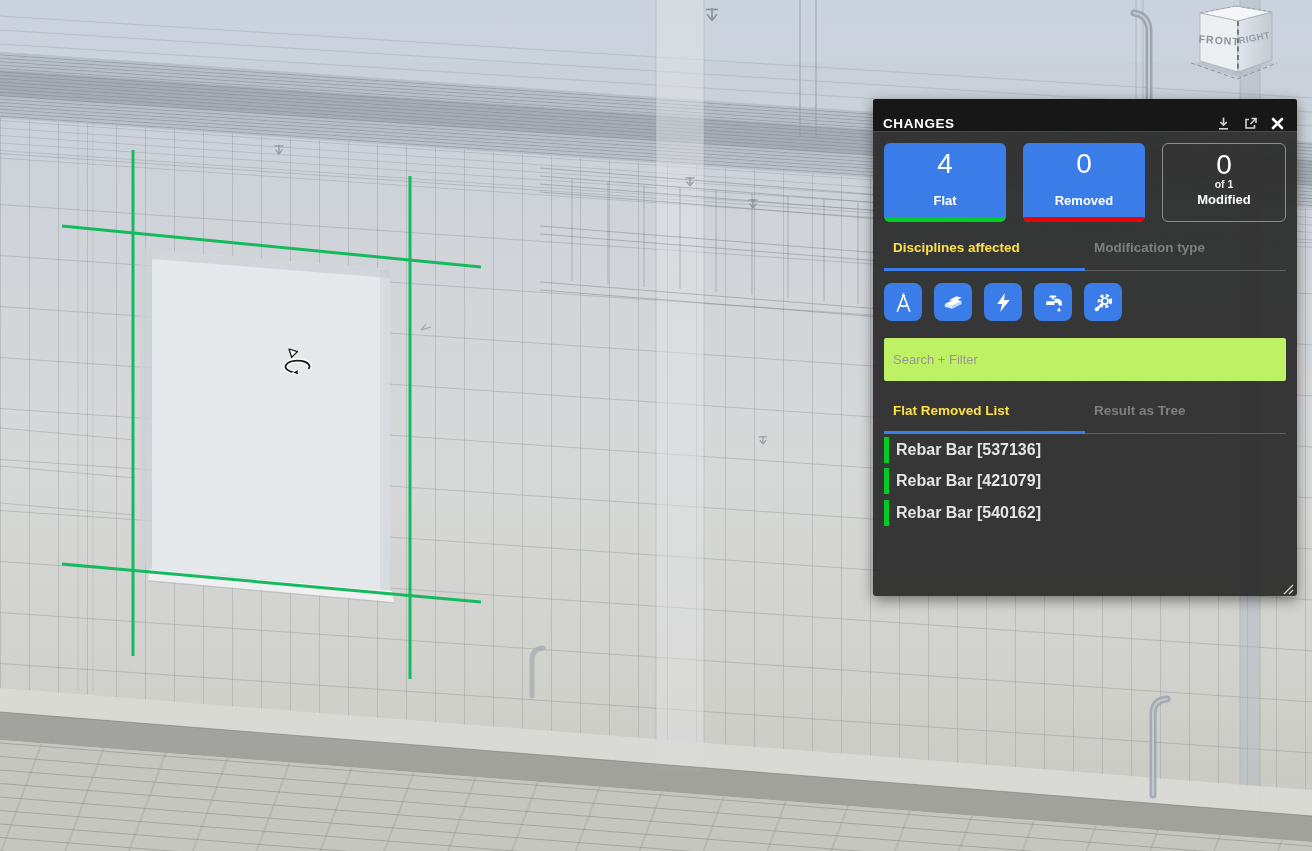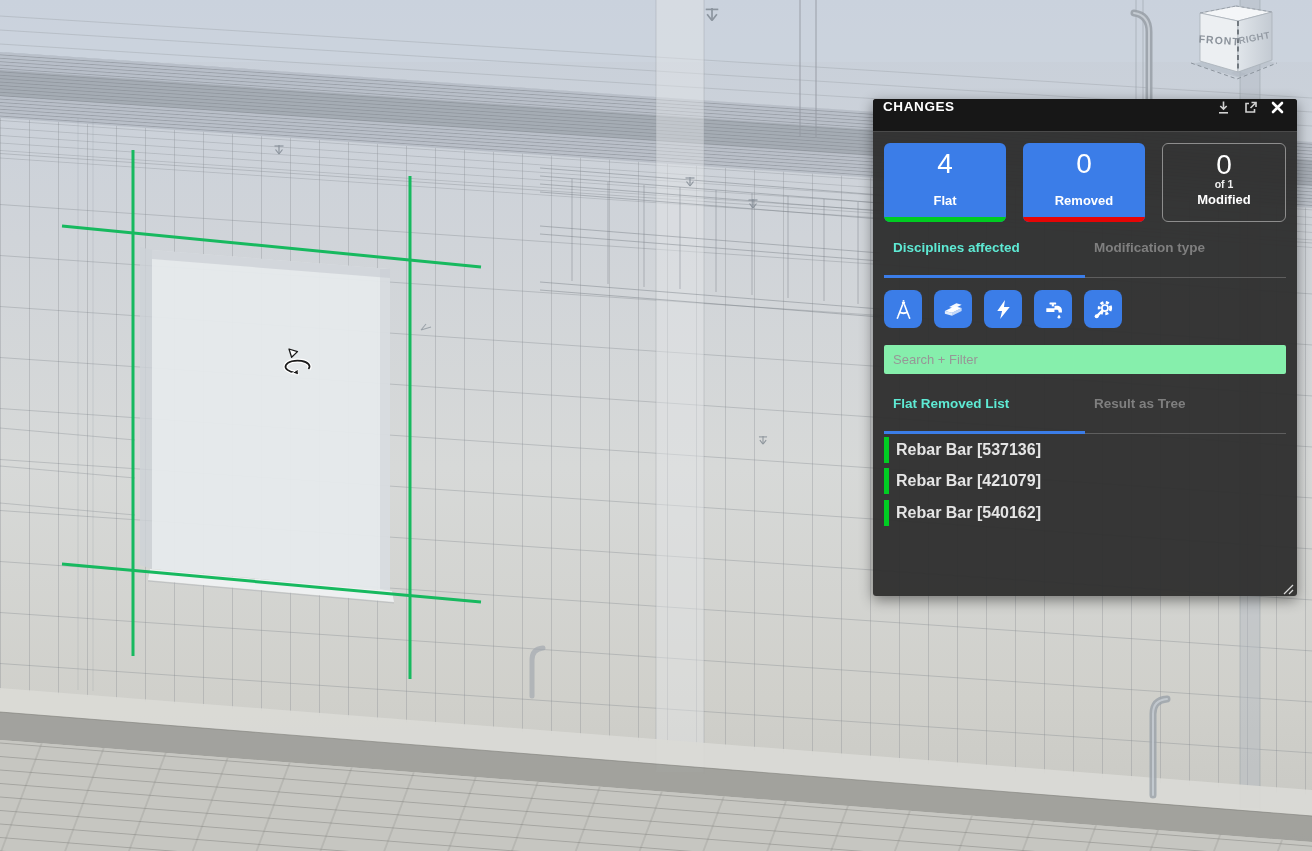--- a/index.html
+++ b/index.html
@@ -25,21 +25,21 @@
     position:absolute;left:873px;top:99px;width:424px;height:497px;
     background:var(--panel-bg);
     border-radius:3px;
     box-shadow:0 4px 14px rgba(0,0,0,.45);
     color:#fff;
     z-index:10;
   }
   .panel-header{
     height:33px;background:var(--header-bg);
     border-radius:3px 3px 0 0;
-    display:flex;align-items:flex-start;
+    display:flex;align-items:flex-end;
     padding:0 12px 0 10px;
     border-bottom:1px solid #4a4a4a;
     box-sizing:border-box;
     cursor:move;
     gap:36px;
   }
   .panel-title{flex:1;font-size:13.5px;font-weight:bold;letter-spacing:.6px;color:#fff;}
   .hdr-icons{display:flex;align-items:center;gap:11px;}
   .hdr-icon{width:16px;height:16px;display:flex;align-items:center;justify-content:center;cursor:pointer;}
   .hdr-icon svg{width:15px;height:15px;}
@@ -61,33 +61,33 @@
   .card-strip{position:absolute;left:0;right:0;bottom:0;height:5px;}
   .card:nth-child(1) .card-strip{background:var(--green);}
   .card:nth-child(2) .card-strip{background:var(--red);}
 
   .tab-row{display:flex;margin-top:16px;}
   .tab{
     width:50%;box-sizing:border-box;padding:2px 0 5px 9px;
     font-size:13.5px;font-weight:bold;color:#7f7f7f;cursor:pointer;
     border-bottom:1px solid #5e5e5e;
   }
-  .tab.active{color:#5eead4;border-bottom:3px solid var(--blue);padding-bottom:20px;}
+  .tab.active{color:#fde047;border-bottom:3px solid var(--blue);padding-bottom:13px;}
 
   .disc-row{display:flex;gap:12px;margin-top:12px;}
   .disc-btn{
     width:38px;height:38px;border-radius:8px;background:var(--blue);
     display:flex;align-items:center;justify-content:center;cursor:pointer;
   }
   .disc-btn svg{width:23px;height:23px;}
 
   .search-wrap{margin-top:17px;}
   .search-input{
-    width:100%;height:29px;box-sizing:border-box;border:none;border-radius:2px;
-    background:#86efac;padding:12px 9px;font-size:13px;color:#333;outline:none;
+    width:100%;height:43px;box-sizing:border-box;border:none;border-radius:2px;
+    background:#bef264;padding:12px 9px;font-size:13px;color:#333;outline:none;
     font-family:"Liberation Sans", sans-serif;
   }
   .search-input::placeholder{color:#979797;}
 
   .result-tabs{margin-top:20px;}
   .results{margin-top:0;}
   .result-item{
     height:31.5px;display:flex;align-items:center;cursor:pointer;
   }
   .result-bar{width:5px;height:26px;background:var(--green);margin-right:7px;flex:none;}

